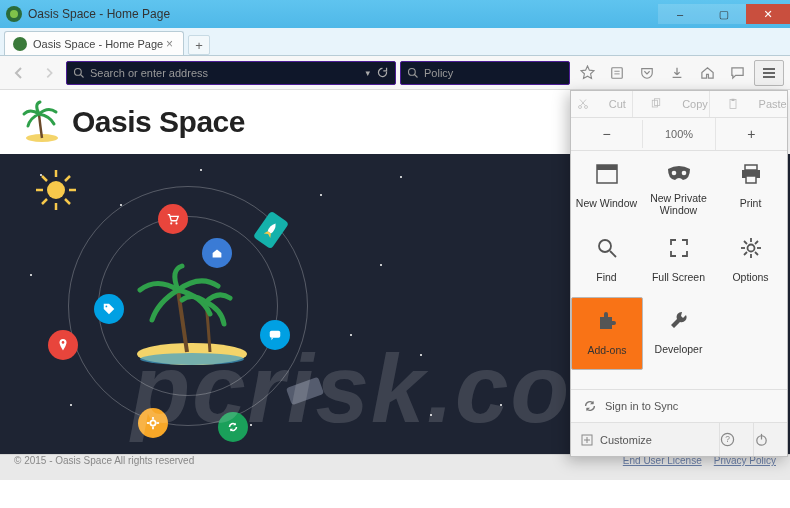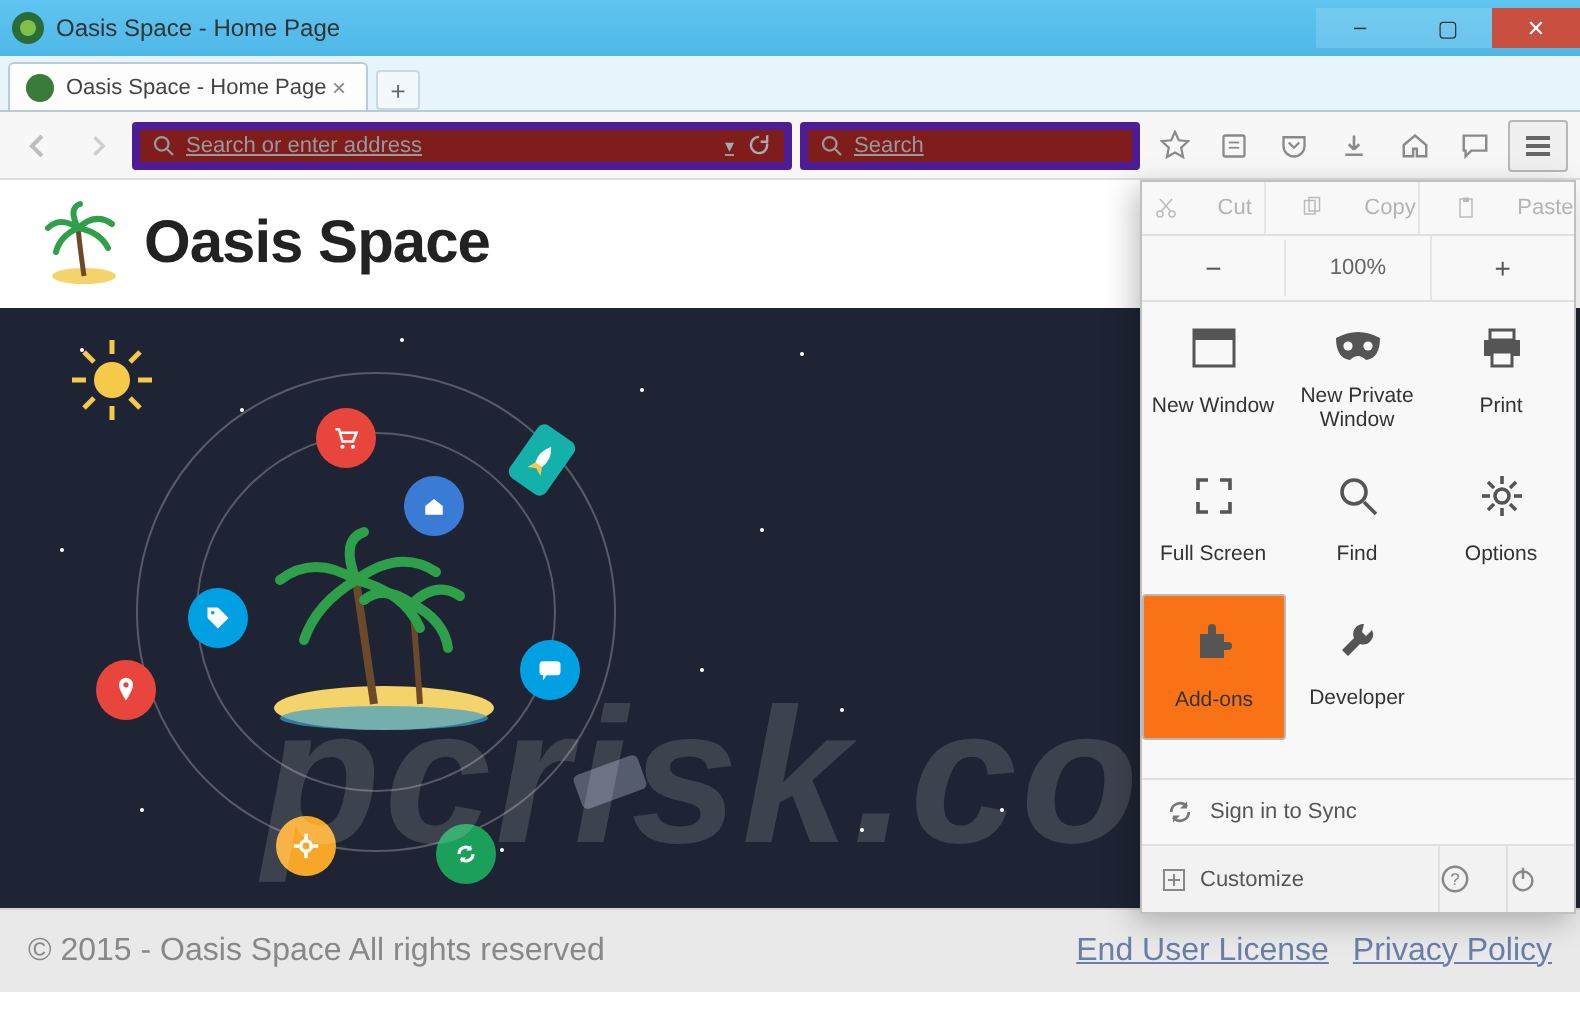--- a/index.html
+++ b/index.html
@@ -17,21 +17,21 @@
 .tabstrip { height: 28px; background: #e8f4fb; display: flex; align-items: flex-end; padding: 0 4px; border-bottom: 1px solid #b8ccd6; }
 .tab { height: 24px; background: #fdfdfd; border: 1px solid #b8ccd6; border-bottom: none; border-radius: 3px 3px 0 0; padding: 0 8px; display: flex; align-items: center; font-size: 11px; color: #444; min-width: 180px; }
 .tab .tfavicon { width: 14px; height: 14px; background:#3a7a3a; border-radius:50%; margin-right:6px; }
 .tab .tclose { margin-left: auto; color:#888; font-size:12px; padding:0 2px; }
 .newtab { width: 22px; height: 20px; margin-left:4px; background:#f2f8fb; border:1px solid #c7dae4; border-radius:2px; display:flex; align-items:center; justify-content:center; color:#666; font-size:13px; }
 
 
 .navbar { height: 34px; background: #f7f7f7; display: flex; align-items: center; padding: 0 6px; gap: 4px; border-bottom: 1px solid #ddd; }
 .navbtn { width: 26px; height: 26px; display:flex; align-items:center; justify-content:center; color:#6a6a6a; border-radius:2px; }
 .navbtn.disabled { color: #bdbdbd; }
-.urlbar, .searchbar { height: 24px; background:#7f1d1d; border:4px solid #4c1d95; border-radius:2px; display:flex; align-items:center; padding:0 6px; font-size:11px; color:#999;text-decoration:underline; }
+.urlbar, .searchbar { height: 24px; background:#0f172a; border:1px solid #4c1d95; border-radius:2px; display:flex; align-items:center; padding:0 6px; font-size:11px; color:#999; }
 .urlbar { flex: 1; }
 .searchbar { width: 170px; }
 .urlbar .uicon, .searchbar .sicon { margin-right:5px; color:#999; }
 .urlbar .drop { margin-left:auto; color:#aaa; font-size:9px; }
 .ticon { width: 26px; height: 26px; display:flex; align-items:center; justify-content:center; color:#6a6a6a; }
 .hamburger { width: 30px; height: 26px; border:1px solid #b8b8b8; border-radius:2px; display:flex; align-items:center; justify-content:center; background:#f0f0f0; }
 
 
 .content { position: relative; height: 390px; background:#fff; }
 .header-strip { height: 64px; background:#fff; display:flex; align-items:center; padding:0 20px; position:relative; }
@@ -48,21 +48,21 @@
 
 
 .orbitwrap { position:absolute; left:30px; top:10px; width:310px; height:280px; }
 .sun { position:absolute; left:4px; top:4px; width:44px; height:44px; }
 .island { position:absolute; left:92px; top:98px; width:140px; height:110px; }
 .ring { position:absolute; border:1px solid rgba(255,255,255,0.25); border-radius:50%; }
 .ring.r1 { width:180px; height:180px; left:68px; top:52px; }
 .ring.r2 { width:240px; height:240px; left:38px; top:22px; }
 .oicon { position:absolute; width:30px; height:30px; border-radius:50%; display:flex; align-items:center; justify-content:center; color:#fff; font-size:14px; }
 
-.footerbar { height:42px; background:#e9e9e9; border-top:1px solid #d4d4d4; display:flex; align-items:center; padding:0 14px; font-size:16px; color:#888; }
+.footerbar { height:26px; background:#e9e9e9; border-top:1px solid #d4d4d4; display:flex; padding:0 14px; font-size:10px; color:#888; }
 .footerbar .flinks { margin-left:auto; display:flex; gap:12px; }
 .footerbar a { color:#6a7fa8; text-decoration:underline; }
 
 
 .watermark { position:absolute; left:0; right:0; top:180px; text-align:center; font-size:96px; font-weight:700; color:rgba(255,255,255,0.14); font-style:italic; letter-spacing:2px; pointer-events:none; font-family: Arial; }
 
 
 .menu-panel { position:absolute; right:2px; top:90px; width:218px; background:#f8f8f8; border:1px solid #c0c0c0; box-shadow: -3px 4px 14px rgba(0,0,0,0.25); z-index:50; font-size:11px; color:#444; }
 .cutrow { display:flex; border-bottom:1px solid #e0e0e0; }
 .cutcell { flex:1; padding:7px 0; text-align:center; color:#b4b4b4; display:flex; align-items:center; justify-content:center; gap:20px; }
@@ -134,21 +134,21 @@
         </svg>
     </span>
   </div>
   <div class="searchbar">
     <span class="sicon">
       <svg width="12" height="12" viewBox="0 0 16 16">
           <circle cx="6.5" cy="6.5" r="4.5" stroke="#999" stroke-width="1.5" fill="none"></circle>
           <line x1="10" y1="10" x2="14" y2="14" stroke="#999" stroke-width="1.5"></line>
         </svg>
     </span>
-    <span>Search</span>
+    <span>Policy</span>
   </div>
   <div class="ticon">
       <svg width="15" height="15" viewBox="0 0 16 16">
         <path d="M8 1l2 4.5 5 .5-3.7 3.4 1 5L8 12l-4.3 2.4 1-5L1 6l5-.5z" fill="none" stroke="#8a8a8a" stroke-width="1.2"></path>
       </svg>
     </div>
   <div class="ticon">
       <svg width="14" height="14" viewBox="0 0 16 16">
         <rect x="2" y="2" width="12" height="12" rx="1" fill="none" stroke="#8a8a8a" stroke-width="1.3"></rect>
         <line x1="5" y1="6" x2="11" y2="6" stroke="#8a8a8a"></line>
@@ -387,37 +387,37 @@
           <svg width="22" height="20" viewBox="0 0 22 20">
             <rect x="5" y="1" width="12" height="5" fill="none" stroke="#555" stroke-width="1.5"></rect>
             <rect x="2" y="6" width="18" height="8" fill="#555"></rect>
             <rect x="6" y="12" width="10" height="7" fill="#f8f8f8" stroke="#555" stroke-width="1.5"></rect>
           </svg>
         </div>
         <div class="glabel">Print</div>
       </div>
     <div class="gcell">
         <div class="gicon">
+          <svg width="22" height="22" viewBox="0 0 22 22">
+            <circle cx="9" cy="9" r="6" fill="none" stroke="#555" stroke-width="1.8"></circle>
+            <line x1="14" y1="14" x2="20" y2="20" stroke="#555" stroke-width="1.8"></line>
+          </svg>
+        </div>
+        <div class="glabel">Find</div>
+      </div>
+
+    <div class="gcell">
+        <div class="gicon">
           <svg width="20" height="20" viewBox="0 0 20 20">
             <g stroke="#555" stroke-width="1.8" fill="none">
               <path d="M2 7V2h5M18 7V2h-5M2 13v5h5M18 13v5h-5"></path>
             </g>
           </svg>
         </div>
         <div class="glabel">Full Screen</div>
-      </div>
-
-    <div class="gcell">
-        <div class="gicon">
-          <svg width="22" height="22" viewBox="0 0 22 22">
-            <circle cx="9" cy="9" r="6" fill="none" stroke="#555" stroke-width="1.8"></circle>
-            <line x1="14" y1="14" x2="20" y2="20" stroke="#555" stroke-width="1.8"></line>
-          </svg>
-        </div>
-        <div class="glabel">Find</div>
       </div>
     <div class="gcell">
         <div class="gicon">
           <svg width="22" height="22" viewBox="0 0 22 22">
             <circle cx="11" cy="11" r="3.5" fill="none" stroke="#555" stroke-width="1.8"></circle>
             <g stroke="#555" stroke-width="1.8">
               <line x1="11" y1="1" x2="11" y2="5"></line>
               <line x1="11" y1="17" x2="11" y2="21"></line>
               <line x1="1" y1="11" x2="5" y2="11"></line>
               <line x1="17" y1="11" x2="21" y2="11"></line>

